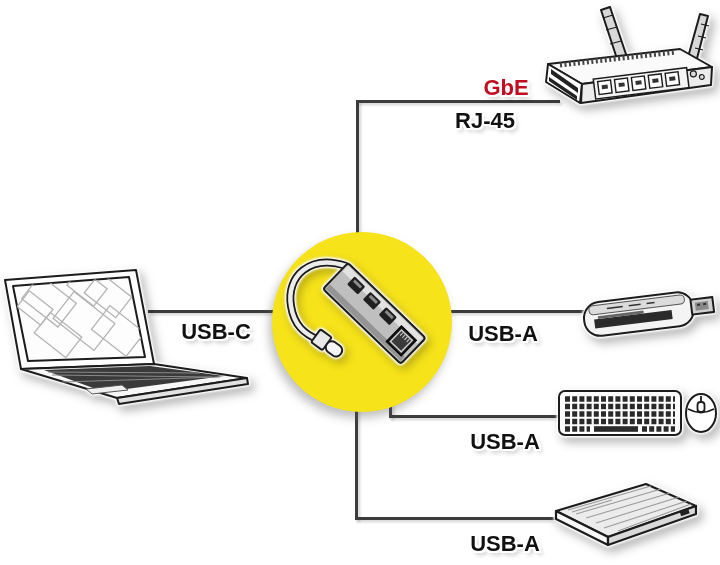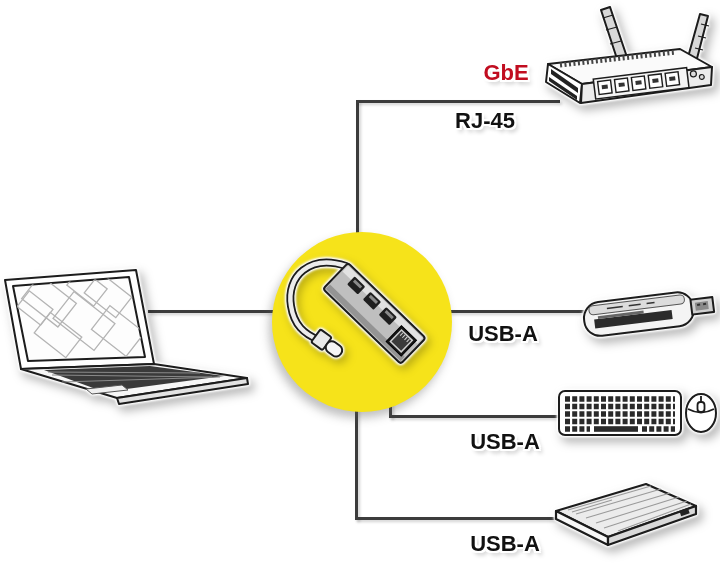--- a/index.html
+++ b/index.html
@@ -180,19 +180,20 @@
         <path d="M28,35 L113,10"></path>
         <path d="M38,39 L122,14"></path>
       <path d="M48,44 L131,18"></path>
         <path d="M56,49 L139,22"></path>
         <path d="M24,33 L64,21"></path>
         <path d="M70,52 L143,25"></path>
     </g>
     <rect x="132" y="31" width="9" height="5" fill="#222" transform="rotate(-19 136 33)"></rect>
   </svg>
 
-  <span class="port-label gbe" style="left:506px;top:73px;">GbE</span>
+  <span class="port-label" style="left:216px;top:332px;">USB-C</span>
+  <span class="port-label gbe" style="left:506px;top:88px;">GbE</span>
   <span class="port-label" style="left:485px;top:121px;">RJ-45</span>
   <span class="port-label" style="left:503px;top:334px;">USB-A</span>
   <span class="port-label" style="left:505px;top:442px;">USB-A</span>
   <span class="port-label" style="left:505px;top:544px;">USB-A</span>
 
 </div>
 
 </body></html>

